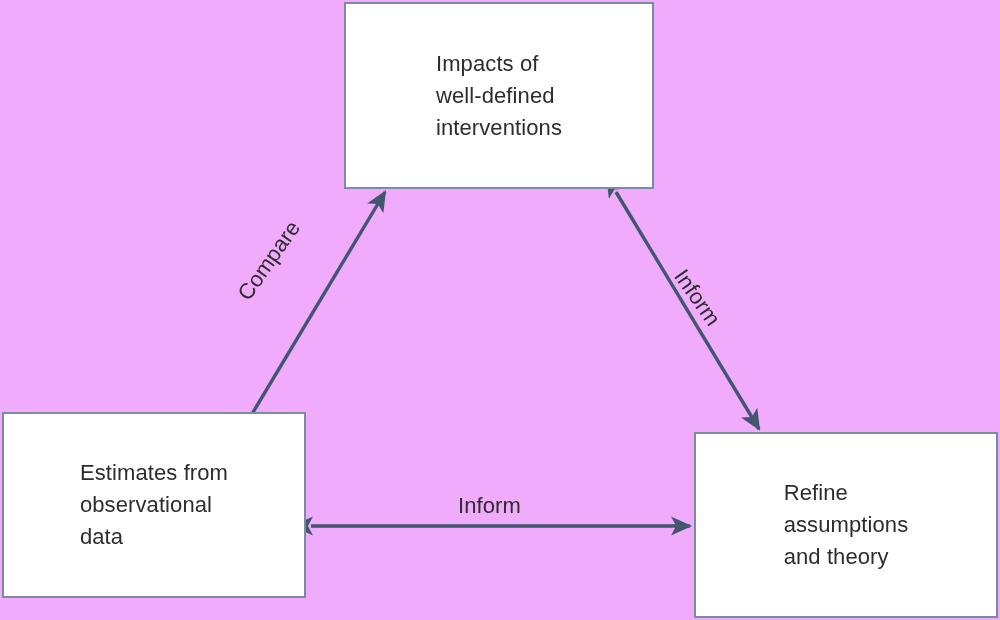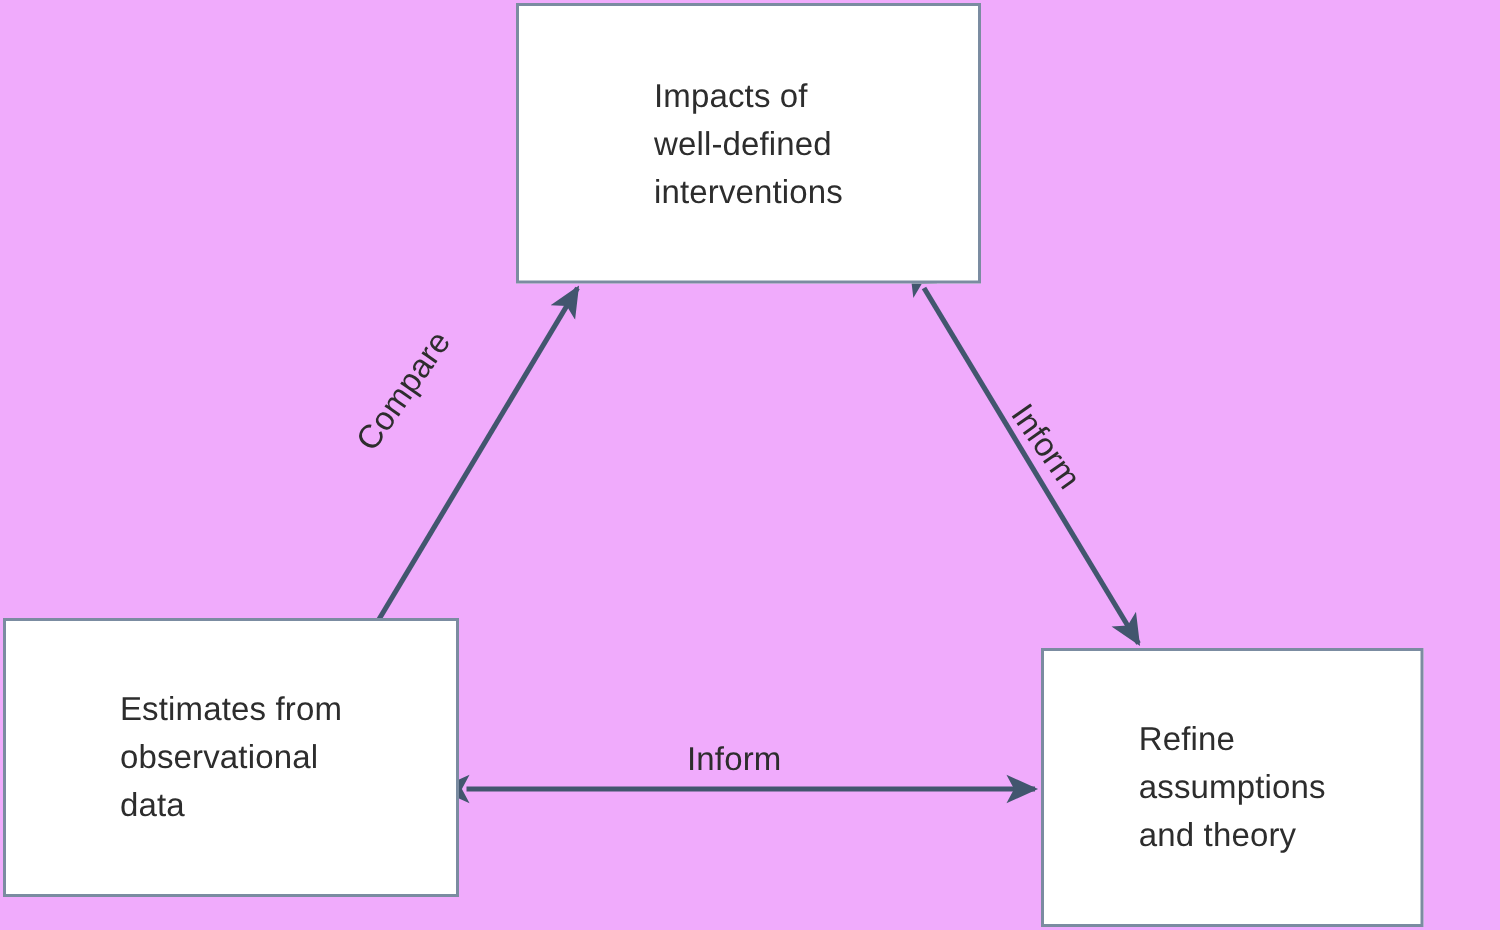--- a/index.html
+++ b/index.html
@@ -53,21 +53,21 @@
   }
   #box-left {
     left: 2px;
     top: 412px;
     width: 304px;
     height: 186px;
   }
   #box-right {
     left: 694px;
     top: 432px;
-    width: 255px;
+    width: 304px;
     height: 186px;
   }
   .edge-label {
     position: absolute;
     color: #2d2d2d;
     font-size: 22px;
     line-height: 26px;
     white-space: nowrap;
     letter-spacing: 0.1px;
   }

